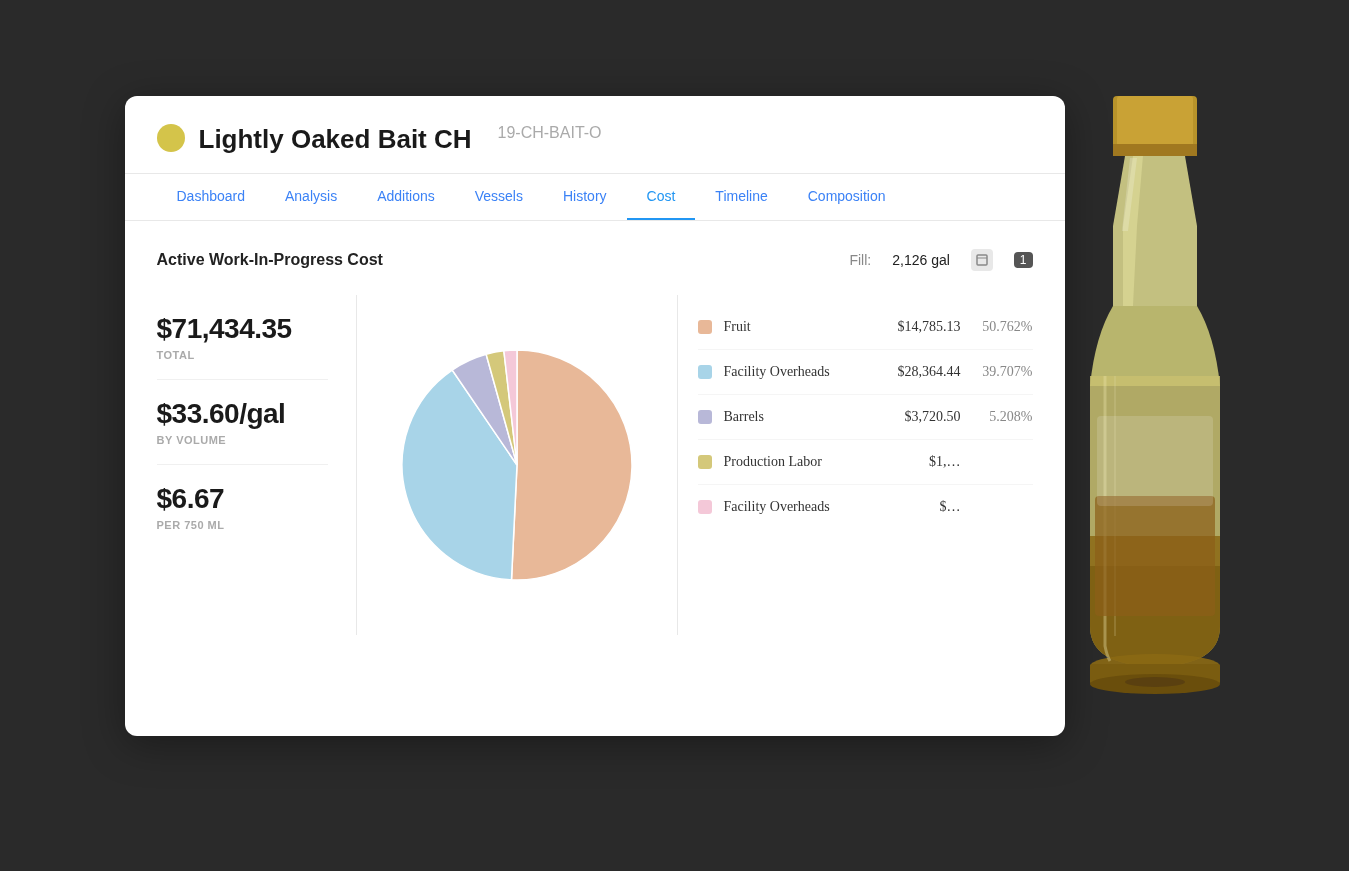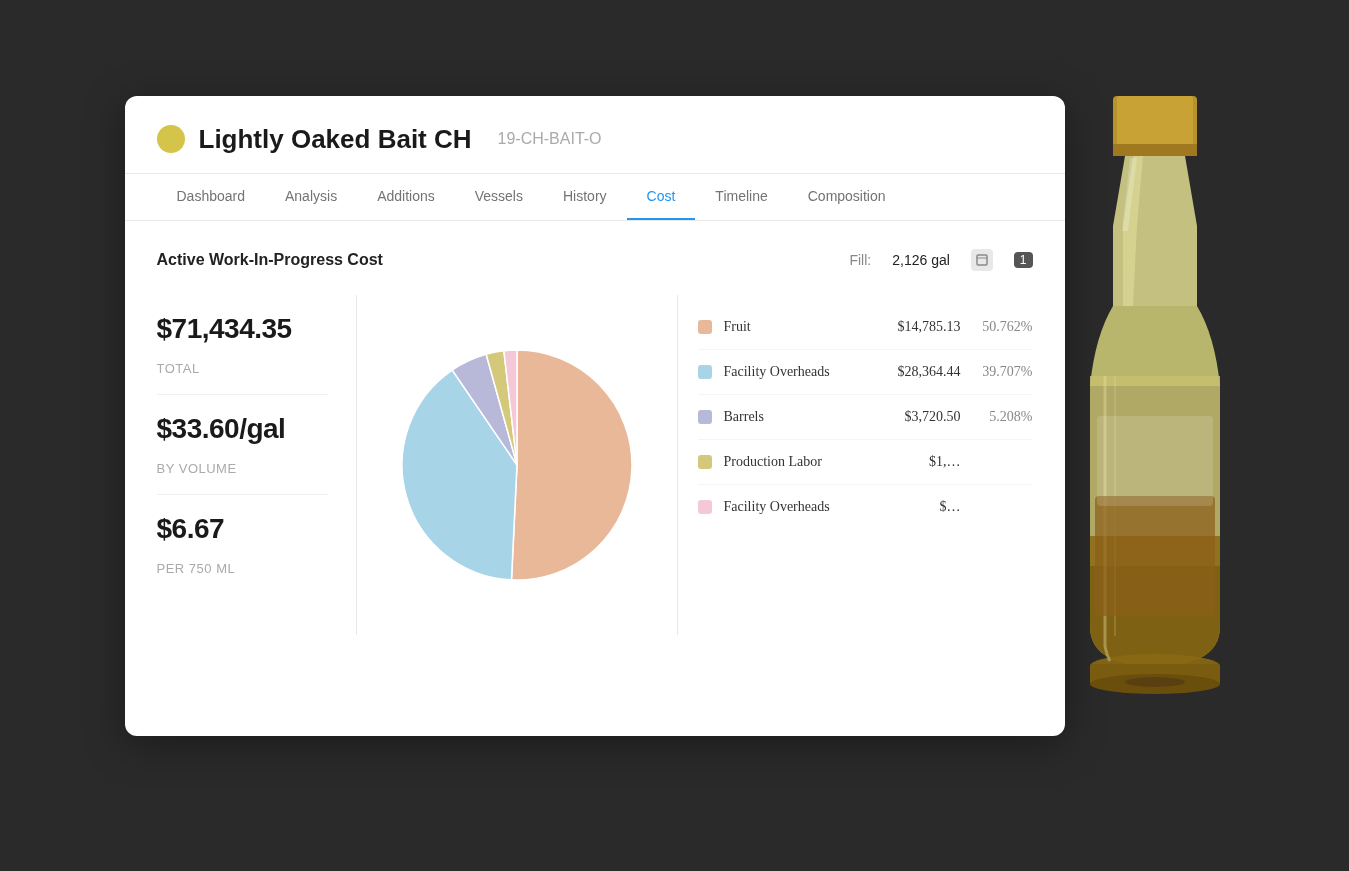--- a/index.html
+++ b/index.html
@@ -22,21 +22,21 @@
       border-radius: 12px;
       box-shadow: 0 8px 40px rgba(0,0,0,0.35);
       padding: 0;
       overflow: hidden;
       width: 940px;
       min-height: 640px;
     }
     
     .card-header {
       display: flex;
-      align-items: center;
+      align-items: flex-start;
       padding: 28px 32px 18px;
       border-bottom: 1px solid #e8e8e8;
       gap: 14px;
     }
     .wine-dot {
       width: 28px;
       height: 28px;
       border-radius: 50%;
       background: #d4c44a;
       flex-shrink: 0;
@@ -56,21 +56,21 @@
     .nav-tabs {
       display: flex;
       align-items: center;
       padding: 0 32px;
       border-bottom: 1px solid #e8e8e8;
       gap: 0;
     }
     .nav-tab {
       padding: 14px 20px;
       font-size: 14px;
-      color: #737373;
+      color: #3b82f6;
       cursor: pointer;
       border-bottom: 2px solid transparent;
       white-space: nowrap;
     }
     .nav-tab.active {
       color: #2196f3;
       border-bottom: 2px solid #2196f3;
     }
     
     .card-content {
@@ -139,25 +139,26 @@
     .stat-block:last-child {
       border-bottom: none;
     }
     .stat-amount {
       font-size: 28px;
       font-weight: 700;
       color: #1a1a1a;
       letter-spacing: -0.5px;
     }
     .stat-label {
-      font-size: 13px;
+      font-size: 11px;
       color: #aaa;
       text-transform: uppercase;
       letter-spacing: 0.5px;
-      margin-top: 16px;
+      margin-top: 4px;
+      font-weight: bold;
     }
     
     .chart-panel {
       width: 320px;
       flex-shrink: 0;
       display: flex;
       align-items: center;
       justify-content: center;
       padding: 20px 30px;
     }

